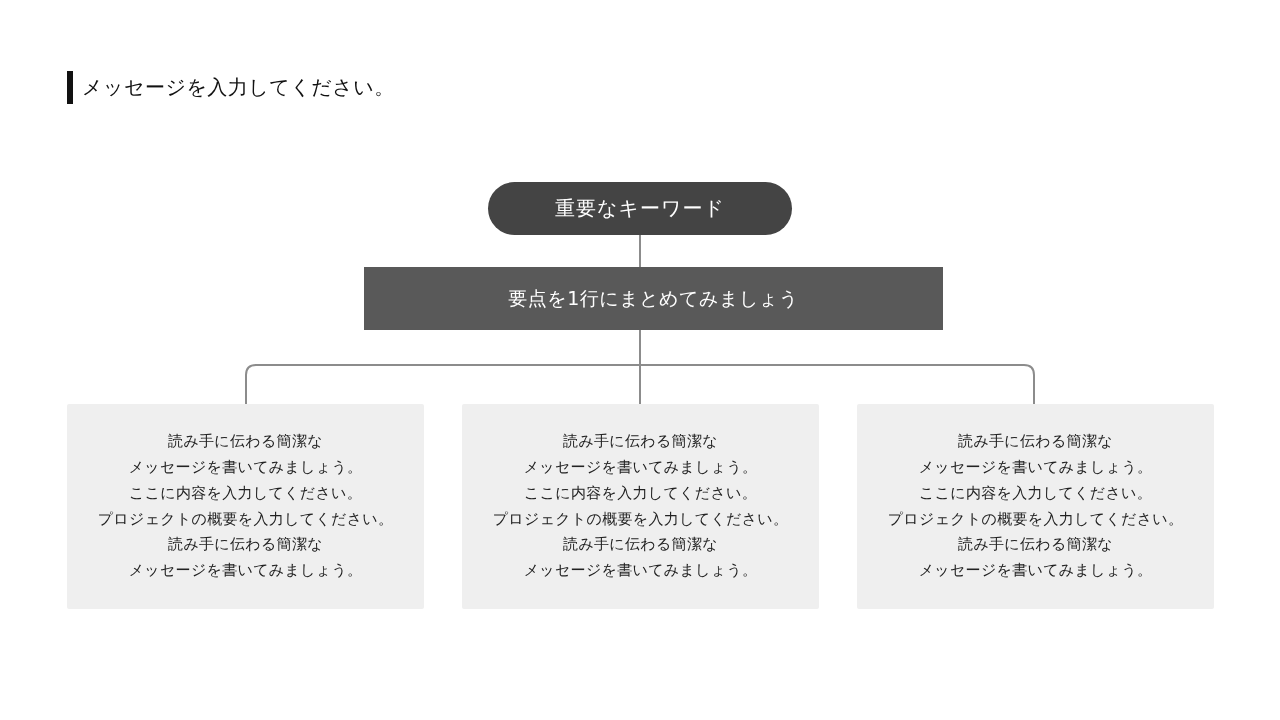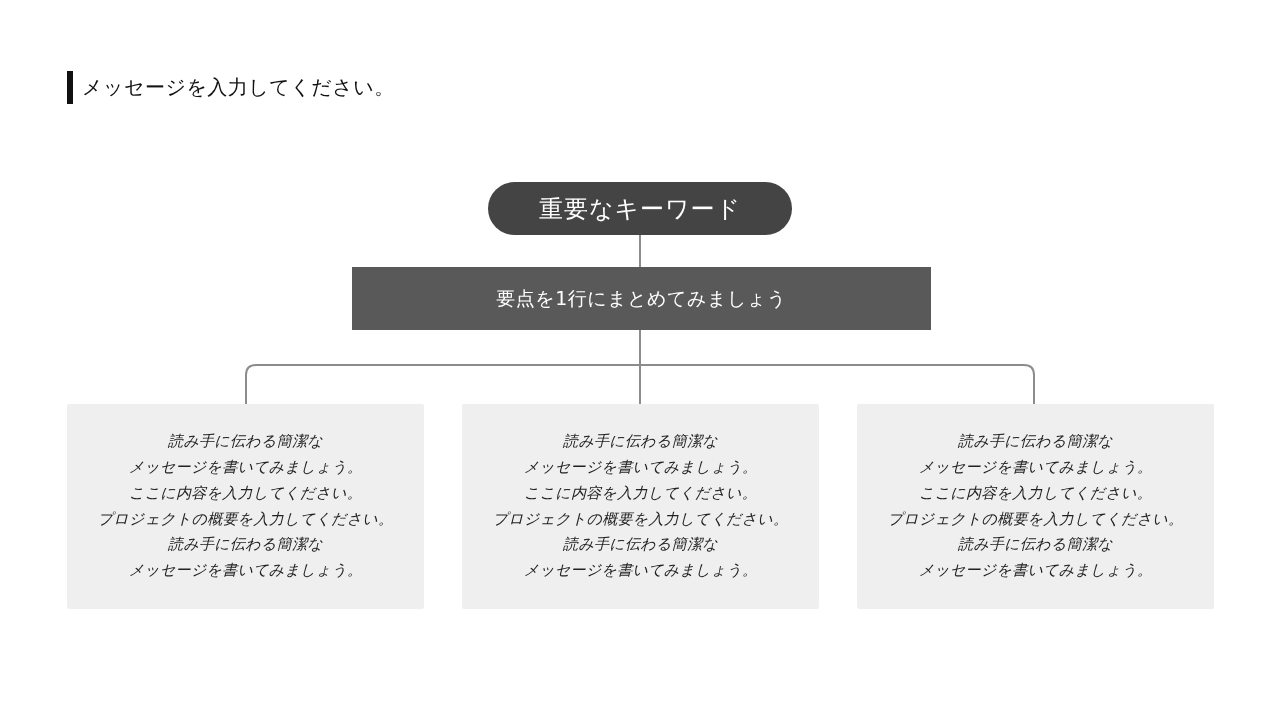--- a/index.html
+++ b/index.html
@@ -9,33 +9,33 @@
     }
     .title-bar {
       position: absolute; left: 67px; top: 71px; width: 6px; height: 33px; background: #111;
     }
     .title {
       position: absolute; left: 82px; top: 70px; font-size: 20px; line-height: 34px; color: #111;
       letter-spacing: 0.5px; white-space: nowrap;
     }
     .keyword-pill {
       position: absolute; left: 488px; top: 182px; width: 304px; height: 53px; border-radius: 27px;
-      background: #444444; color: #fff; font-size: 24px; display: flex; align-items: center; justify-content: center;
+      background: #444444; color: #fff; font-size: 20px; display: flex; align-items: center; justify-content: center;
       letter-spacing: 1px; white-space: nowrap;
     }
     .summary-box {
-      position: absolute; left: 352px; top: 267px; width: 579px; height: 63px; background: #595959;
+      position: absolute; left: 364px; top: 267px; width: 579px; height: 63px; background: #595959;
       color: #fff; font-size: 19px; display: flex; align-items: center; justify-content: center;
       letter-spacing: 0.5px; white-space: nowrap;
     }
     .line { position: absolute; background: #8c8c8c; }
     .connector { position: absolute; }
     .card {
       position: absolute; top: 404px; width: 357px; height: 205px; background: #efefef; border-radius: 2px;
-      display: flex; flex-direction: column; align-items: center; justify-content: center; font-style: italic;
+      display: flex; flex-direction: column; align-items: center; justify-content: center;
     }
     .card-line {
       font-size: 15px; line-height: 25.8px; color: #222; white-space: nowrap; letter-spacing: 0.3px;
     }
   </style>
 </head>
 <body>
 
 <div class="title-bar"></div>
 <div class="title">メッセージを入力してください。</div>

